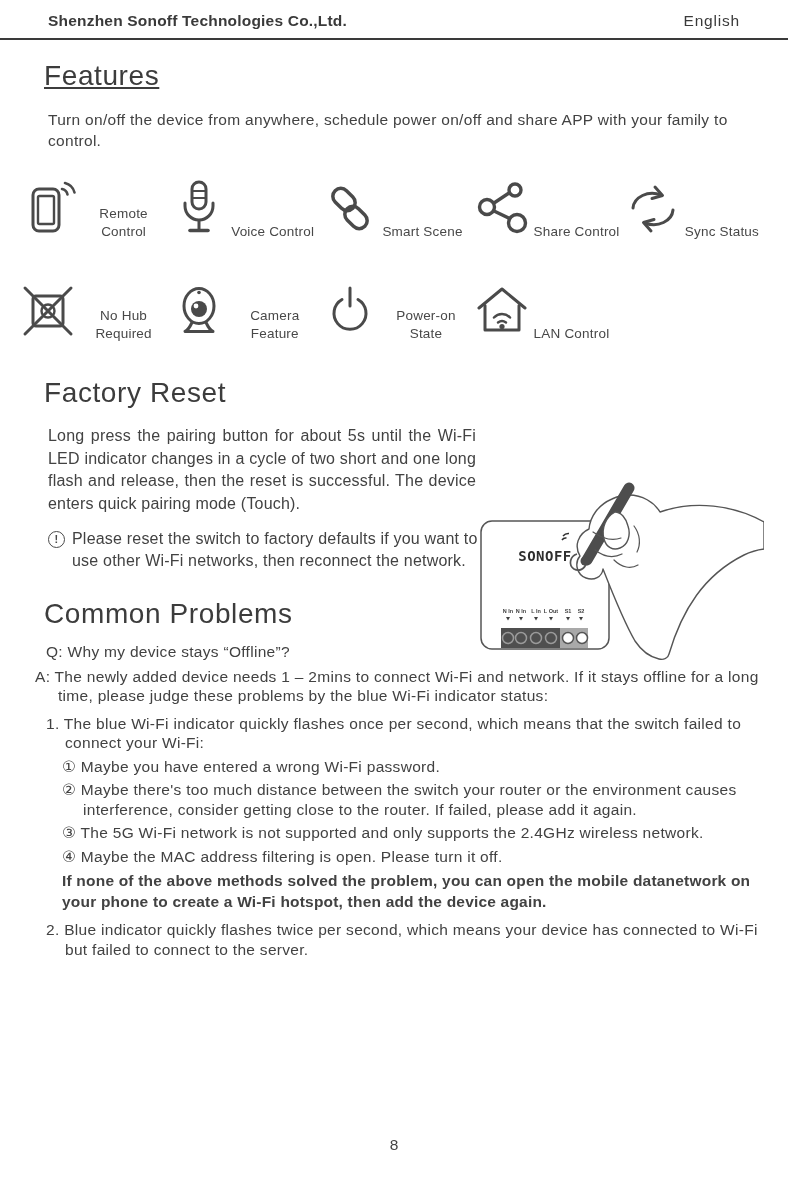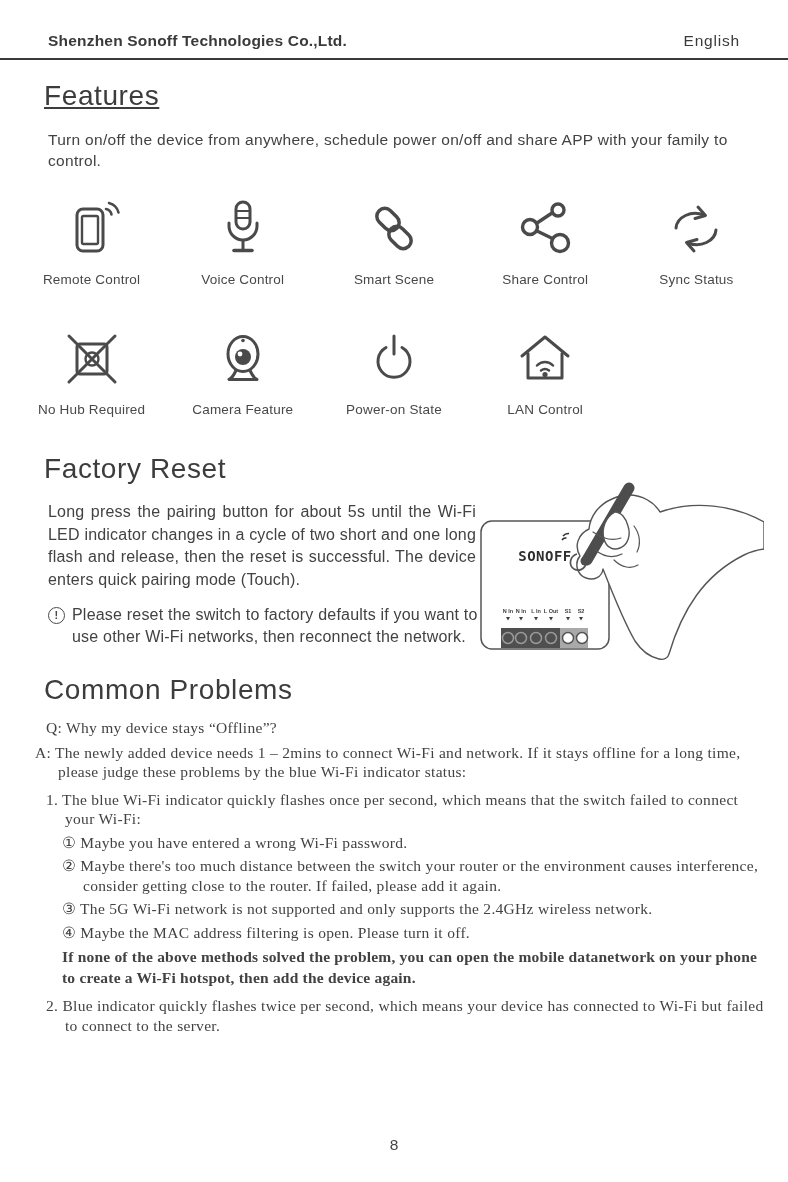--- a/index.html
+++ b/index.html
@@ -7,21 +7,21 @@
     position:relative;
     width:788px;height:1182px;
     background:#fff;
     font-family:"Liberation Sans","DejaVu Sans",sans-serif;
     color:#3f3f3f;
     overflow:hidden;
   }
   
   .header{
     box-sizing:border-box;
-    height:60px;
+    height:40px;
     padding:22px 48px 8px 48px;
     border-bottom:2px solid #3a3a3a;
     display:flex;justify-content:space-between;align-items:flex-end;
   }
   .header .company{font-size:15.5px;font-weight:bold;color:#3a3a3a;letter-spacing:0.2px;}
   .header .lang{font-size:15.5px;color:#3a3a3a;letter-spacing:0.8px;}
 
   h1.section{
     font-size:28px;font-weight:400;color:#3c3c3c;
     margin:0;letter-spacing:0.6px;
@@ -31,21 +31,21 @@
     margin:17px 0 0 48px;width:690px;
     font-size:15.5px;line-height:21px;letter-spacing:0.3px;color:#424242;
   }
 
   
   .icon-grid{
     display:grid;grid-template-columns:repeat(5,1fr);
     row-gap:30px;
     margin:18px 16px 0 16px;
   }
-  .feature{display:flex;flex-direction:column;align-items:center;}
+  .feature{display:flex;flex-direction:row;align-items:flex-end;}
   .feature .glyph{height:72px;display:flex;align-items:flex-end;justify-content:center;}
   .feature .label{
     margin-top:10px;font-size:13.5px;line-height:18px;text-align:center;
     color:#484848;max-width:132px;letter-spacing:0.2px;
   }
   .icon-svg{stroke:#4a4a4a;fill:none;stroke-linecap:round;stroke-linejoin:round;}
 
   
   #factory-title{margin:34px 0 0 44px;}
   .fr-body{
@@ -61,21 +61,21 @@
   }
   .note-icon{
     position:absolute;left:0;top:3px;
     width:15px;height:15px;border:1.6px solid #4a4a4a;border-radius:50%;
     font-size:11px;font-weight:bold;line-height:15px;text-align:center;color:#4a4a4a;
   }
   .illustration{position:absolute;left:464px;top:480px;width:300px;height:228px;}
 
   
   #cp-title{margin:26px 0 0 44px;}
-  .cp{margin:0 20px 0 46px;width:724px;font-size:15.5px;line-height:19.5px;letter-spacing:0.3px;color:#424242;font-family:Liberation Serif, serif;}
+  .cp{margin:0 20px 0 46px;width:724px;font-size:15.5px;line-height:19.5px;letter-spacing:0.3px;color:#424242;}
   .cp.q{margin-top:12px;}
   .cp.a{margin-top:5px;padding-left:23px;text-indent:-23px;box-sizing:border-box;margin-left:35px;}
   .cp.numbered{margin-top:8px;padding-left:19px;text-indent:-19px;box-sizing:border-box;}
   .cp.sub{margin-top:4px;margin-left:62px;width:708px;padding-left:21px;text-indent:-21px;box-sizing:border-box;}
   .cp.bold-note{margin-top:5px;margin-left:62px;width:708px;font-weight:bold;letter-spacing:0.2px;line-height:20.5px;}
   .cp.indent-body{margin-top:4px;margin-left:65px;width:705px;}
 
   .footer{
     position:absolute;left:0;top:1136px;width:788px;
     text-align:center;font-size:15.5px;color:#444;

